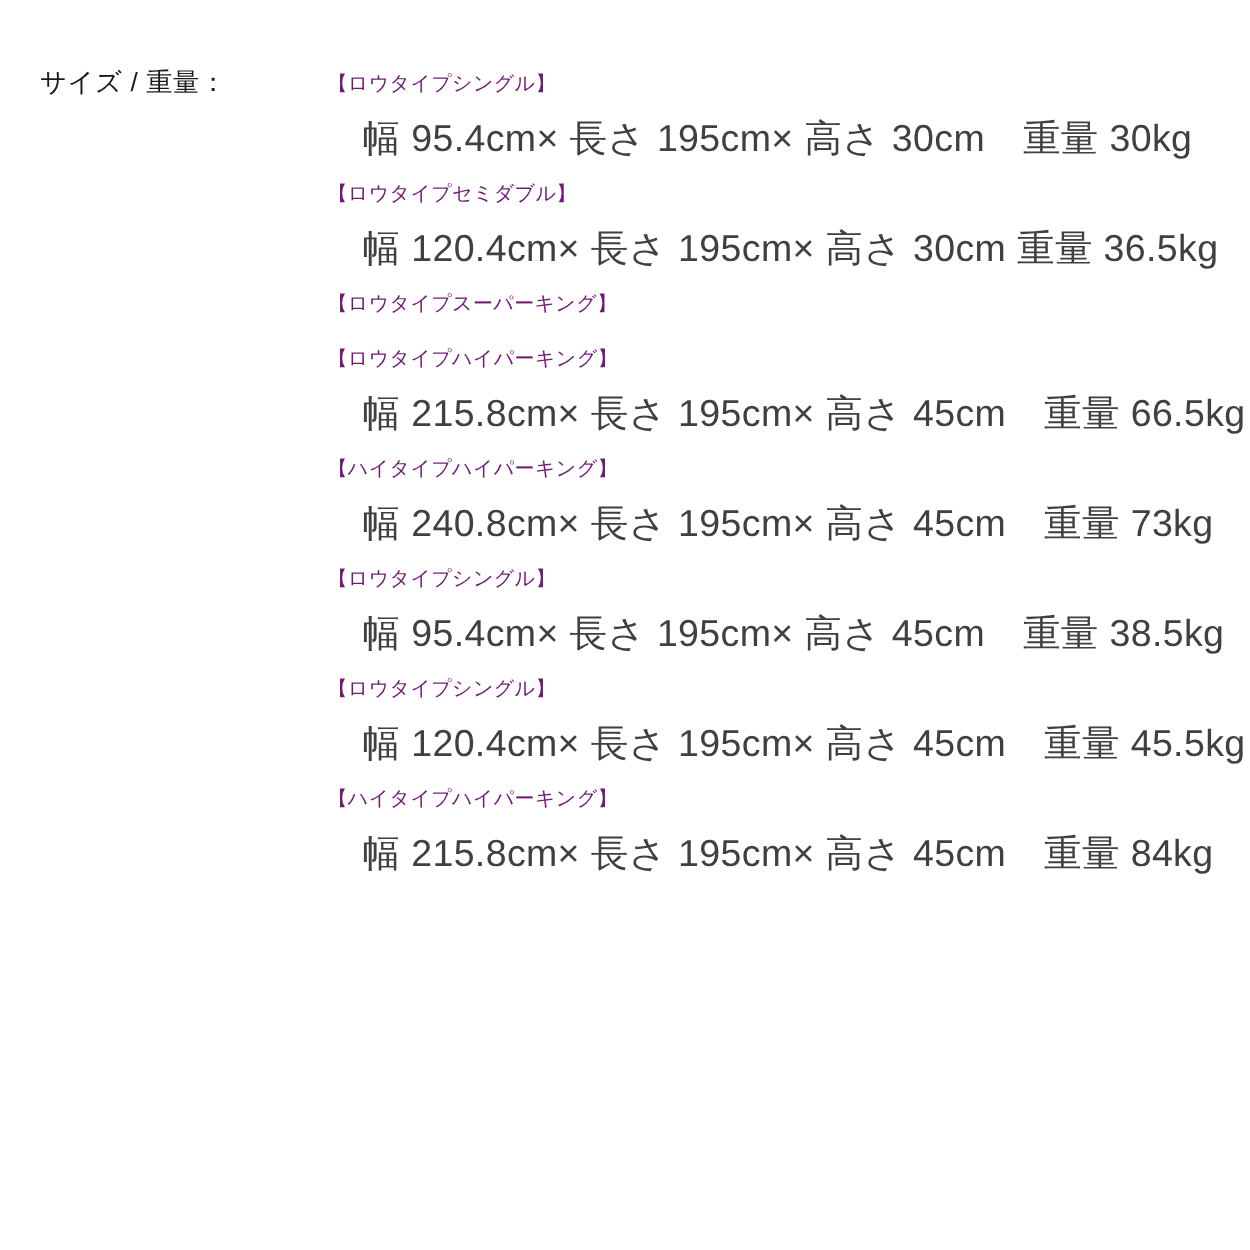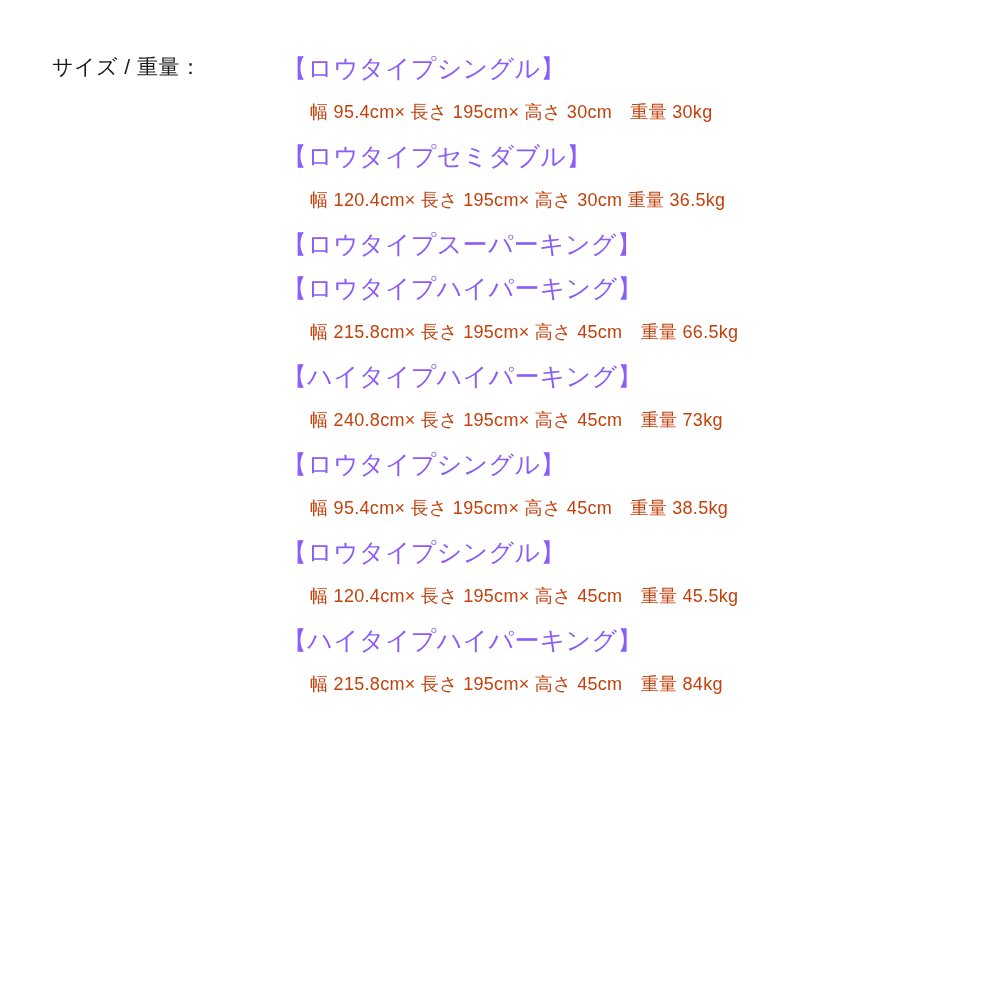--- a/index.html
+++ b/index.html
@@ -12,21 +12,21 @@
     background: #ffffff;
     font-family: "Liberation Sans", "DejaVu Sans", sans-serif;
     color: #1a1a1a;
     overflow: hidden;
   }
   .spec-sheet {
     position: relative;
     width: 1000px;
     height: 1000px;
     box-sizing: border-box;
-    padding: 46px 40px 0 52px;
+    padding: 46px 40px 0 32px;
   }
   .spec-row {
     display: flex;
     align-items: flex-start;
   }
   .spec-label {
     flex: 0 0 auto;
     width: 230px;
     font-size: 21px;
     line-height: 42px;
@@ -35,31 +35,31 @@
     white-space: nowrap;
   }
   .spec-value {
     flex: 1 1 auto;
     min-width: 0;
   }
   .variant-block {
     margin: 0;
   }
   .variant-name {
-    font-size: 25px;
+    font-size: 16px;
     line-height: 44px;
     letter-spacing: 0.3px;
-    color: #8b5cf6;
+    color: #701a75;
     white-space: nowrap;
   }
   .variant-dims {
-    font-size: 18px;
+    font-size: 30px;
     line-height: 44px;
     letter-spacing: 0.3px;
-    color: #c2410c;
+    color: #404040;
     white-space: nowrap;
     padding-left: 28px;
   }
 </style>
 </head>
 <body>
 
 <div class="spec-sheet">
   <div class="spec-row">
     <div class="spec-label">サイズ / 重量：</div>

